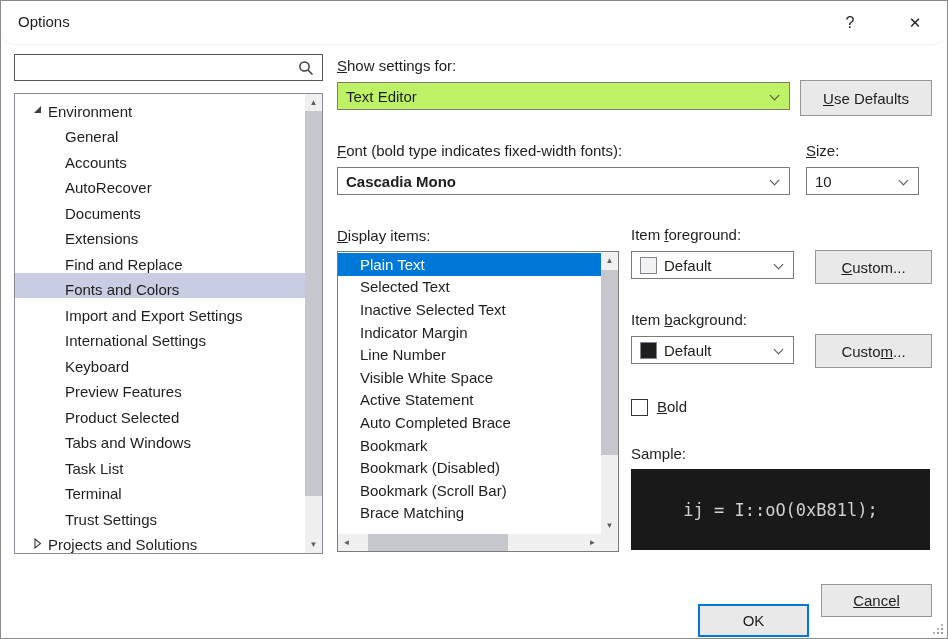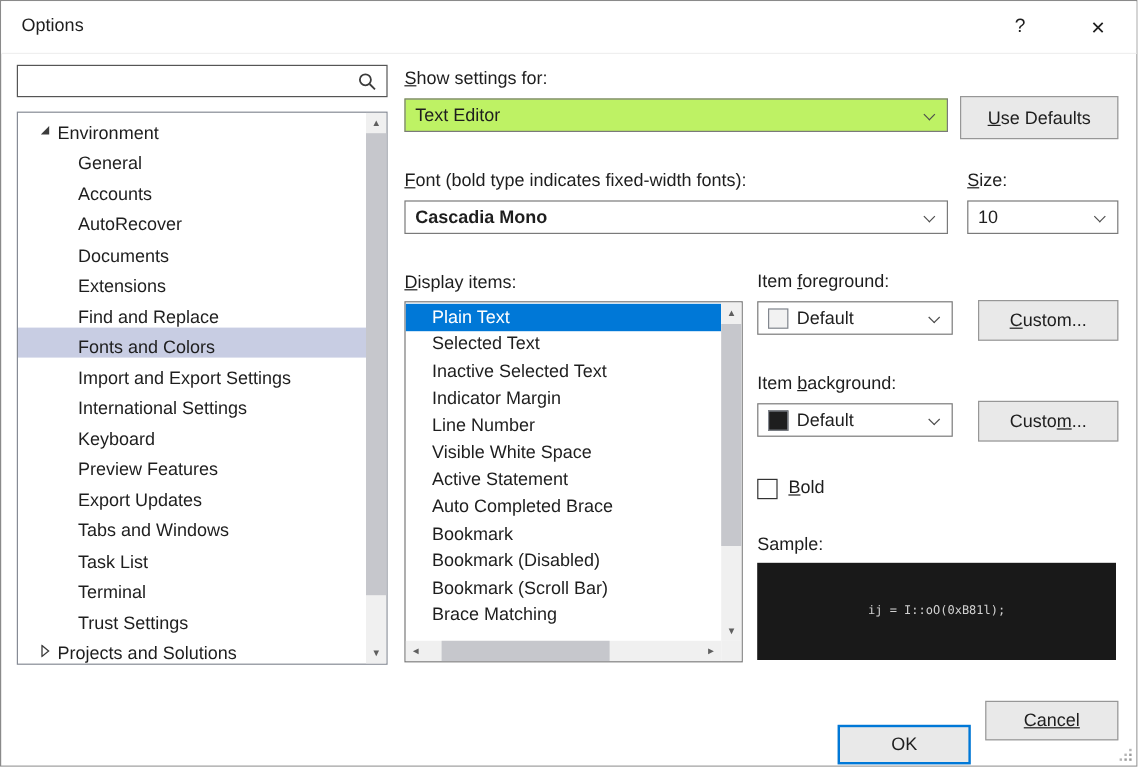--- a/index.html
+++ b/index.html
@@ -9,21 +9,21 @@
     font-size: 15px;
     color: #1e1e1e;
     background: #ffffff;
     position: relative;
     overflow: hidden;
   }
   u { text-decoration: underline; }
   .window { position: absolute; inset: 0; border: 1px solid #8a8a8a; background: #fff; }
 
   
-  .titlebar { position: absolute; left: 0; top: 0; right: 0; height: 44px; border-bottom: 1px solid #efefef; background: #fff; }
+  .titlebar { position: absolute; left: 0; top: 0; right: 0; height: 44px; border-bottom: 1px solid #efefef; background: #fff; border-radius: 15px; }
   .title { position: absolute; left: 17px; top: 12px; font-size: 15px; }
   .tb-btn { position: absolute; top: 0; height: 44px; width: 44px; display: flex; align-items: center; justify-content: center; color: #1e1e1e; cursor: default; }
   .help-btn { right: 75px; font-size: 16px; }
   .close-btn { right: 10px; font-size: 15px; }
 
   
   .search { position: absolute; left: 13px; top: 53px; width: 309px; height: 27px; border: 1px solid #555; padding: 0 30px 0 6px; font: inherit; outline: none; background: #fff; }
   .search-icon { position: absolute; left: 297px; top: 59px; width: 16px; height: 16px; }
 
   
@@ -66,21 +66,21 @@
   .sb-list-h { position: absolute; left: 0; right: 17px; bottom: 0; height: 17px; background: #f0f0f0; }
   .sb-corner { position: absolute; right: 0; bottom: 0; width: 17px; height: 17px; background: #f0f0f0; }
 
   
   .checkbox { position: absolute; left: 630px; top: 398px; width: 17px; height: 17px; border: 1px solid #333; background: #fff; cursor: default; }
   .checkbox-label { position: absolute; left: 656px; top: 397px; }
 
   
   .sample-box { position: absolute; left: 630px; top: 468px; width: 299px; height: 81px;
     background: var(--sample-background, #191919); color: var(--sample-text, #d0d0d0);
-    font-family: "DejaVu Sans Mono", monospace; font-size: 10px;
+    font-family: "DejaVu Sans Mono", monospace; font-size: 17px;
     display: flex; align-items: center; justify-content: center; }
 
   .grip { position: absolute; right: 3px; bottom: 3px; }
 </style>
 </head>
 <body>
 
 <div class="window">
 
   <div class="titlebar">
@@ -147,21 +147,21 @@
 
           <div class="tree-row child">
             <span>Keyboard</span>
           </div>
 
           <div class="tree-row child">
             <span>Preview Features</span>
           </div>
 
           <div class="tree-row child">
-            <span>Export Updates</span>
+            <span>Product Selected</span>
           </div>
 
           <div class="tree-row child">
             <span>Tabs and Windows</span>
           </div>
 
           <div class="tree-row child">
             <span>Task List</span>
           </div>
 
@@ -195,21 +195,21 @@
     <span class="chev"></span>
   </div>
   <div class="btn" style="left:799px; top:79px; width:132px; height:36px;"><u>U</u>se Defaults</div>
 
   <div class="lbl" style="left:336px; top:141px;"><u>F</u>ont (bold type indicates fixed-width fonts):</div>
   <div class="combo" style="left:336px; top:166px; width:453px;">
     <span class="bold-text">Cascadia Mono</span>
     <span class="chev"></span>
   </div>
   <div class="lbl" style="left:805px; top:141px;"><u>S</u>ize:</div>
-  <div class="combo" style="left:805px; top:166px; width:126px;">
+  <div class="combo" style="left:805px; top:166px; width:113px;">
     <span>10</span>
     <span class="chev"></span>
   </div>
 
   <div class="lbl" style="left:336px; top:226px;"><u>D</u>isplay items:</div>
   <div class="listbox">
     <div class="list-rows">
 
         <div class="list-row selected">
           <span>Plain Text</span>

